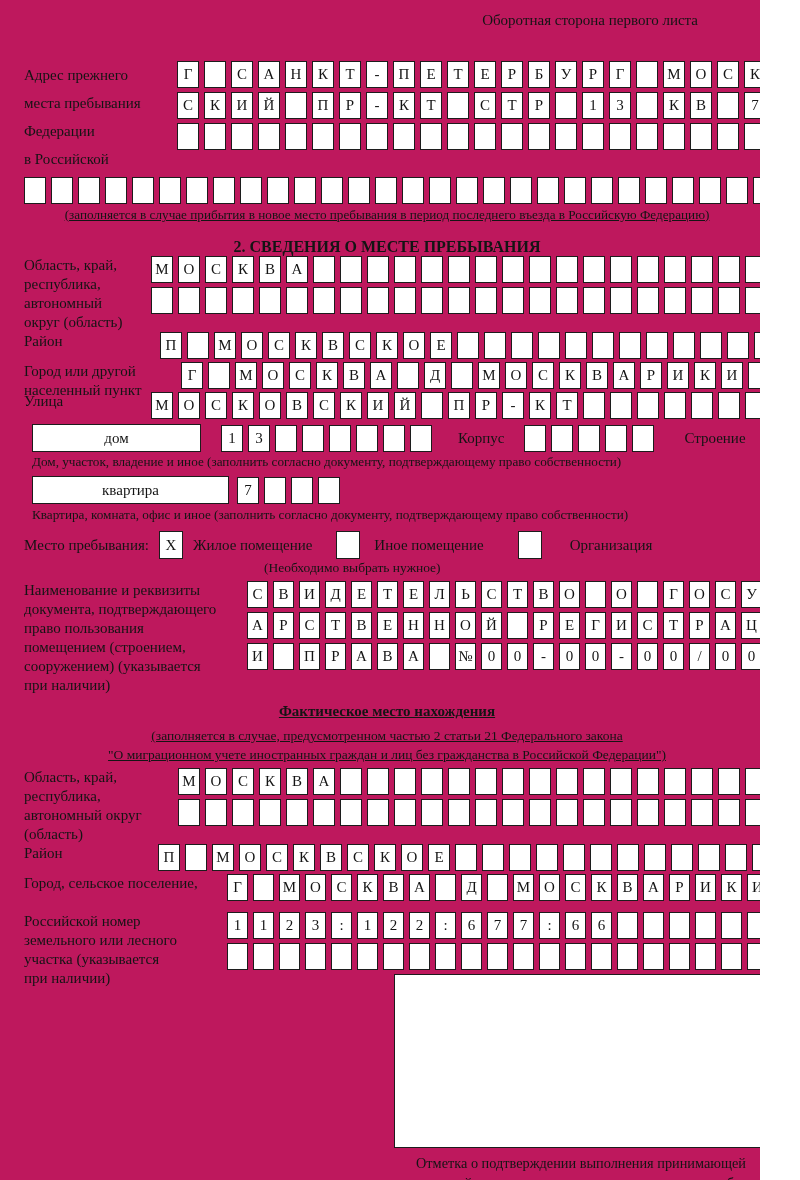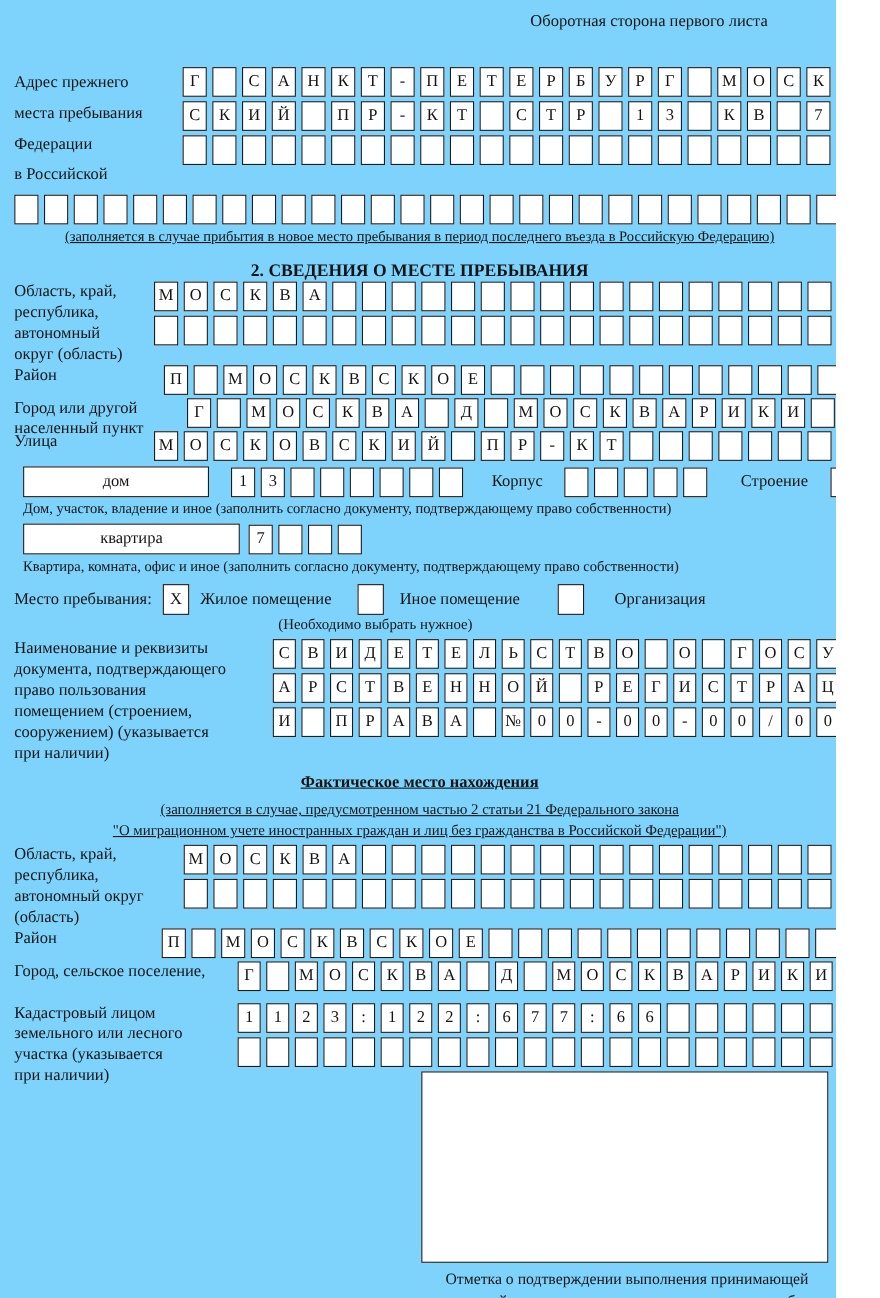--- a/index.html
+++ b/index.html
@@ -1,21 +1,21 @@
 <!DOCTYPE html>
 <html><head>
 <meta charset="utf-8">
 <style>
   html,body{margin:0;padding:0;background:#fff;}
   .page{
     position:relative;
     width:760px;height:1180px;
-    background:#7dd3fc;color:#141414;
+    background:#be185d;color:#141414;
     font-family:"Liberation Serif","DejaVu Serif",serif;
-    padding:12px 10px 0 13px;
+    padding:12px 10px 0 24px;
     box-sizing:border-box;
     overflow:hidden;
   }
   .hdr{ text-align:right; padding-right:52px; font-size:15px; }
 
   
   .cellrow{ display:flex; gap:5px; }
   .cell{
     flex:0 0 auto; width:20px; height:25px;
     border:1.6px solid #1c1c1c;
@@ -390,21 +390,21 @@
     <div class="inline-lab">Место пребывания:</div>
     <div class="chk" style="margin-left:10px;">X</div>
     <div class="inline-lab" style="margin-left:10px;">Жилое помещение</div>
     <div class="chk" style="margin-left:24px;"></div>
     <div class="inline-lab" style="margin-left:14px;">Иное помещение</div>
     <div class="chk" style="margin-left:34px;"></div>
     <div class="inline-lab" style="margin-left:28px;">Организация</div>
   </div>
   <div class="note" style="margin-left:240px; margin-top:1px; font-size:13.5px;">(Необходимо выбрать нужное)</div>
 
-  <div class="field h114" style="margin-top:5px;gap:12px;">
+  <div class="field h114" style="margin-top:5px;">
     <div class="flabel" style="width:223px;">
         <div>Наименование и реквизиты</div>
         <div>документа, подтверждающего</div>
         <div>право пользования</div>
         <div>помещением (строением,</div>
         <div>сооружением) (указывается</div>
         <div>при наличии)</div>
       </div>
     <div class="rows narrow">
       <div class="cellrow">
@@ -599,21 +599,21 @@
         <div class="cell">Р</div>
         <div class="cell">И</div>
         <div class="cell">К</div>
         <div class="cell">И</div>
         <div class="cell"></div>
       </div>
   </div>
 
   <div class="field h62" style="margin-top:8px;">
     <div class="flabel" style="width:203px;">
-        <div>Кадастровый лицом</div>
+        <div>Российской номер</div>
         <div>земельного или лесного</div>
         <div>участка (указывается</div>
         <div>при наличии)</div>
       </div>
     <div class="rows narrow">
       <div class="cellrow">
           <div class="cell">1</div>
           <div class="cell">1</div>
           <div class="cell">2</div>
           <div class="cell">3</div>

